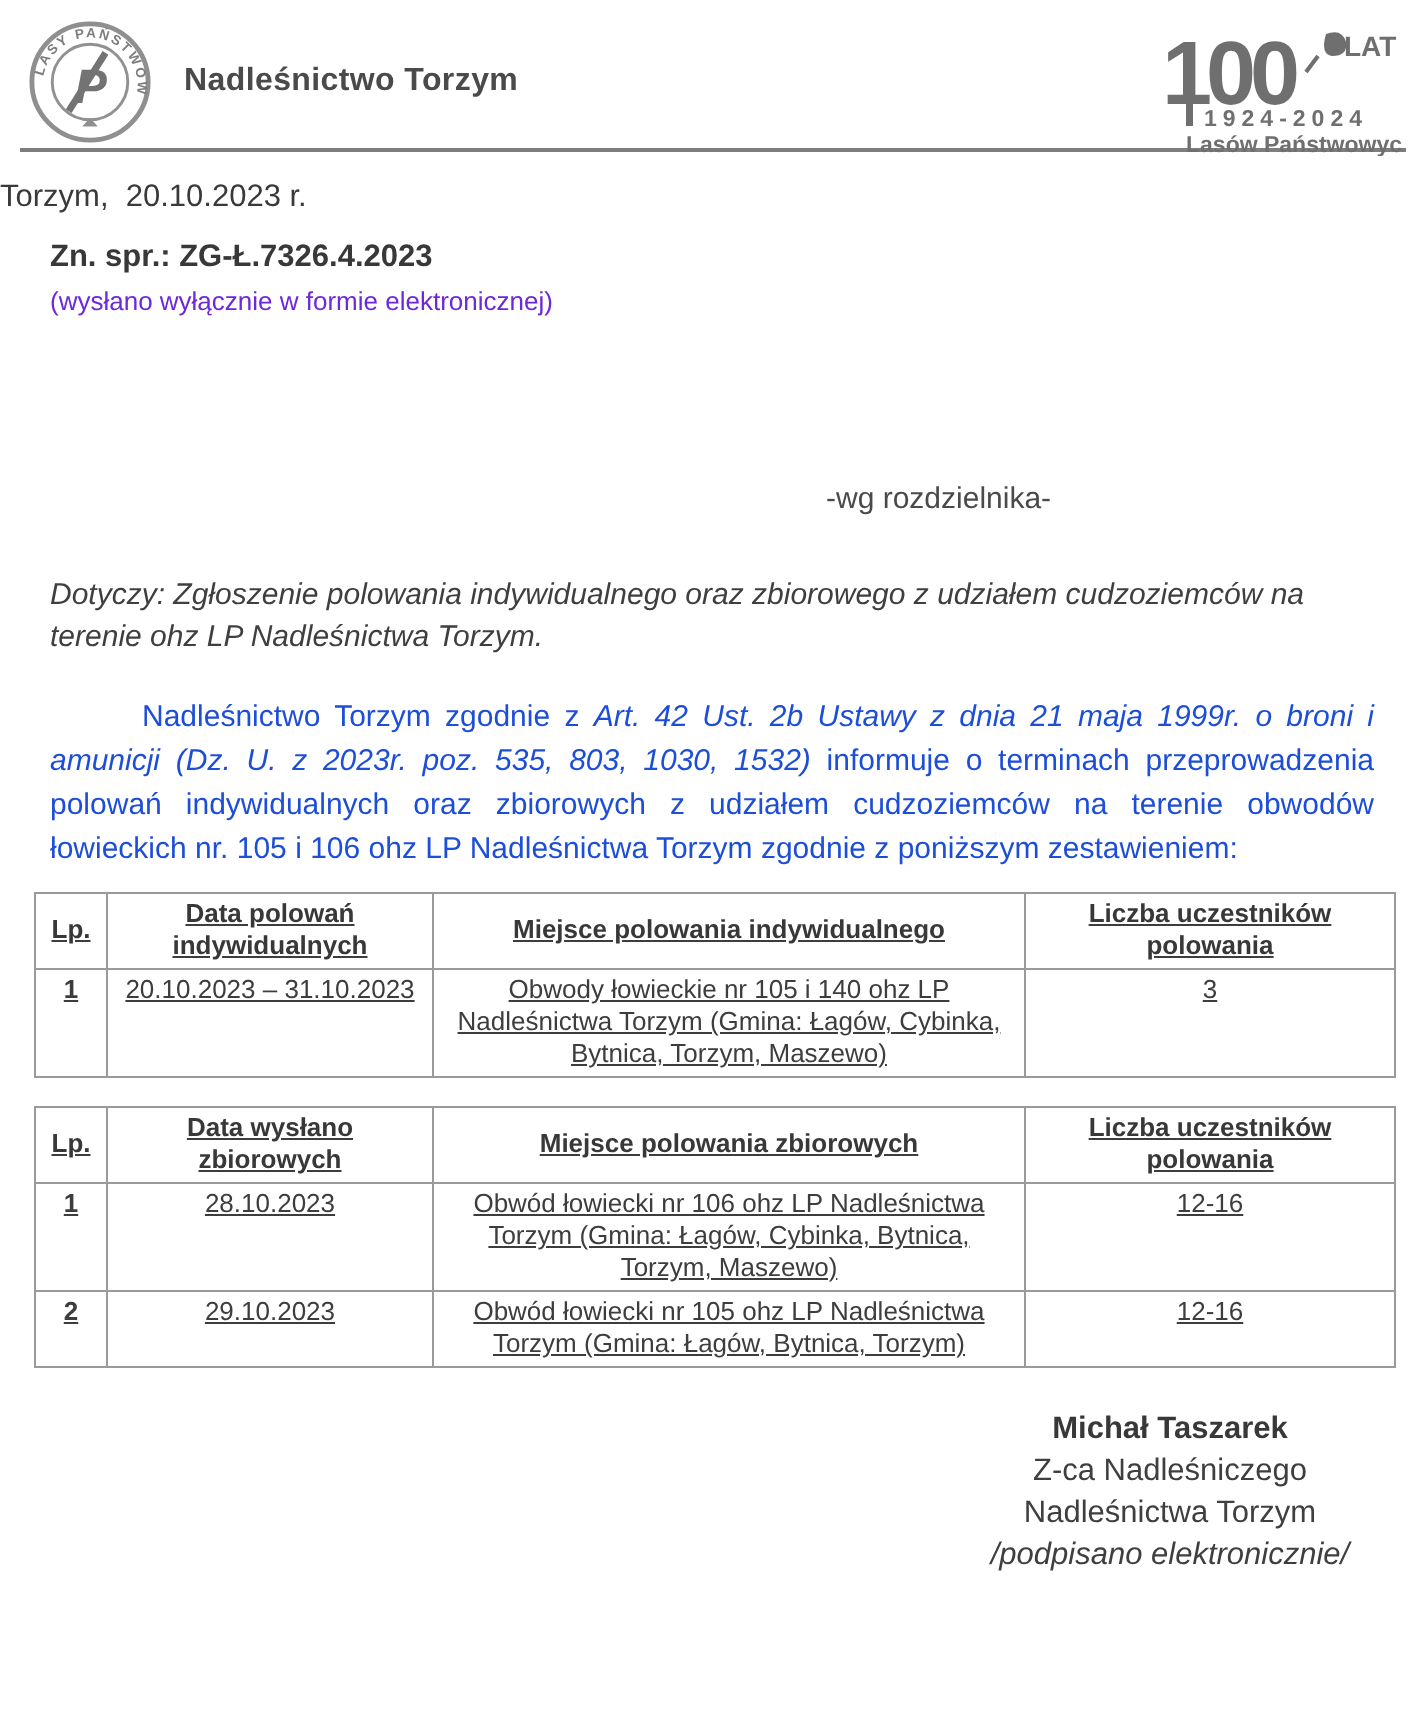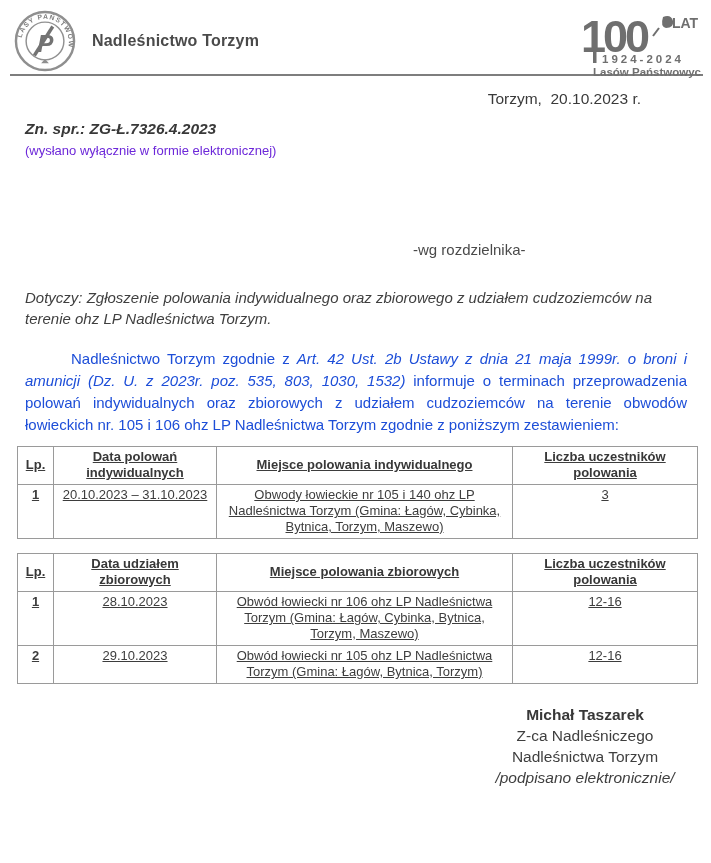--- a/index.html
+++ b/index.html
@@ -11,23 +11,23 @@
     color:#3d3d3d;
     overflow:hidden;
   }
   
   .header{display:flex;align-items:flex-start;padding:10px 10px 0 14px;height:62px;}
   .org-title{margin:22px 0 0 16px;font-size:16px;font-weight:bold;color:#4a4a4a;letter-spacing:.2px;}
   .header-spacer{flex:1;}
   .logo-right{margin-top:2px;width:122px;}
   .rule{border:0;border-top:2px solid #7e7e7e;margin:2px 8px 0 10px;}
   
-  .place-date{margin-top:14px;padding-right:70px;text-align:right;font-size:15.5px;white-space:pre-wrap;color:#3a3a3a;}
+  .place-date{margin-top:14px;padding-right:70px;font-size:15.5px;white-space:pre-wrap;color:#3a3a3a;}
   .ref-block{margin:10px 0 0 25px;}
-  .ref-number{font-size:15.5px;font-weight:bold;color:#383838;line-height:22px;font-style:italic;}
+  .ref-number{font-size:15.5px;font-weight:bold;color:#383838;line-height:22px;}
   .delivery-note{font-size:13px;font-weight:400;color:#6d28d9;line-height:17px;margin-top:2px;}
   .distribution{margin:82px 0 0 413px;font-size:15px;color:#4a4a4a;}
   
   .subject{margin:29px 24px 0 25px;font-size:15px;font-style:italic;line-height:21px;color:#3f3f3f;}
   .body-par{margin:19px 24px 0 25px;font-size:15px;line-height:22px;text-align:justify;text-indent:46px;color:#1d4ed8;}
   .body-par .cite{font-style:italic;}
   
   table.doc{border-collapse:collapse;width:680px;margin:10px 0 0 17px;font-size:13px;color:#3d3d3d;table-layout:fixed;text-decoration:underline;}
   table.doc.second{margin-top:14px;}
   table.doc th,table.doc td{border:1px solid #9a9a9a;padding:2px 5px 3px;text-align:center;}
@@ -118,21 +118,21 @@
   <table class="doc second">
     <colgroup>
       <col style="width:36px">
         <col style="width:163px">
         <col style="width:296px">
         <col style="width:185px">
     </colgroup>
     <thead>
       <tr>
         <th>Lp.</th>
-        <th>Data udziałem zbiorowych</th>
+        <th>Data wysłano zbiorowych</th>
         <th>Miejsce polowania zbiorowych</th>
         <th>Liczba uczestników polowania</th>
       </tr>
     </thead>
     <tbody>
       <tr>
         <td class="lp">1</td>
         <td>28.10.2023</td>
         <td>Obwód łowiecki nr 106 ohz LP Nadleśnictwa Torzym (Gmina: Łagów, Cybinka, Bytnica, Torzym, Maszewo)</td>
         <td>12-16</td>

